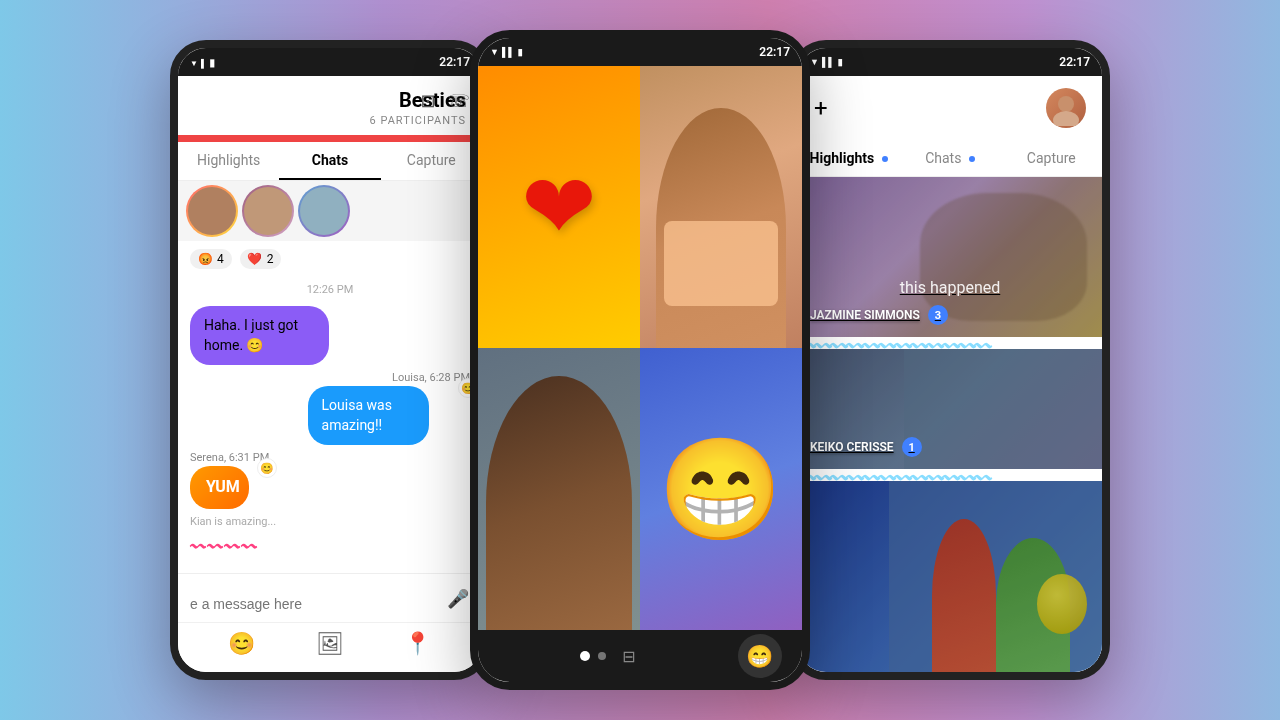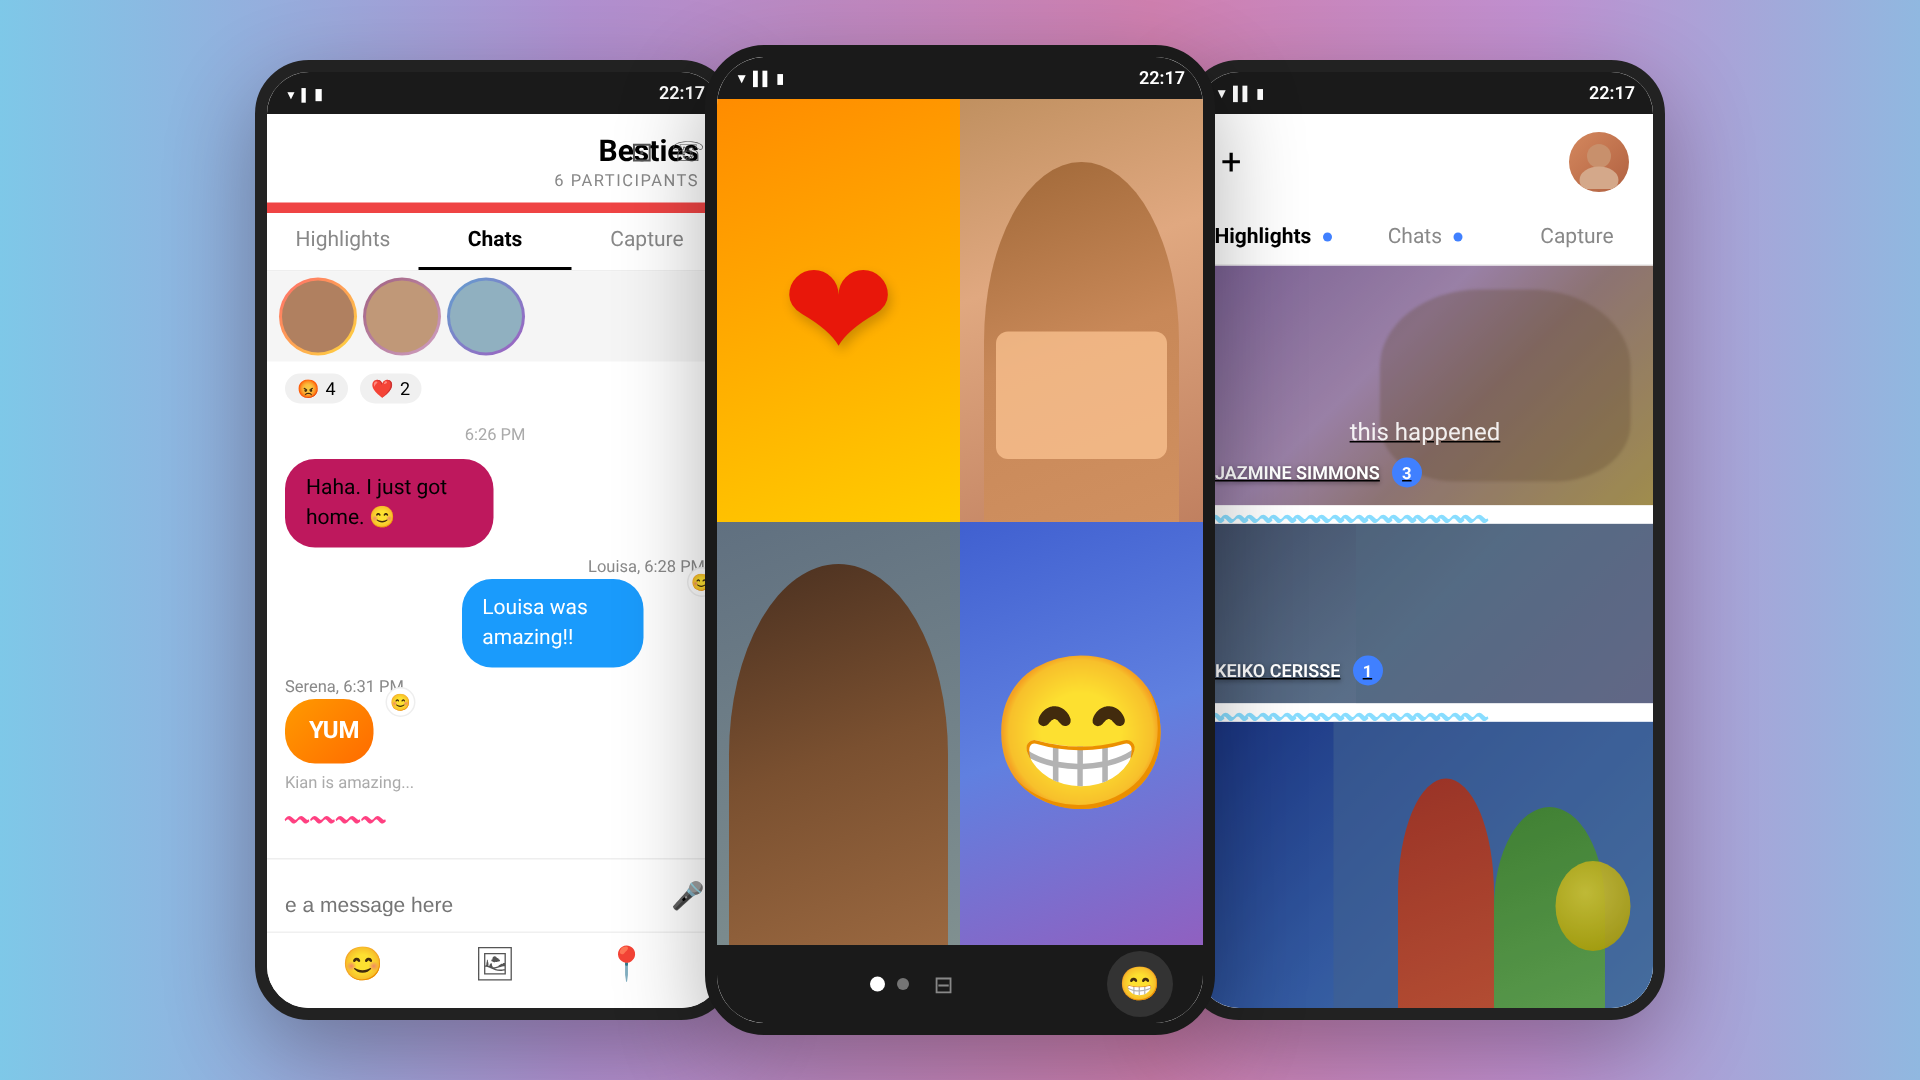--- a/index.html
+++ b/index.html
@@ -199,21 +199,21 @@
 
     .message-bubble {
       max-width: 75%;
       padding: 10px 14px;
       border-radius: 20px;
       font-size: 14px;
       line-height: 1.4;
       position: relative;
     }
     .message-bubble.received {
-      background: #be185d;
+      background: #8b5cf6;
       color: #000;
       align-self: flex-start;
     }
     .message-bubble.yum {
       background: linear-gradient(135deg, #ff9a00, #ff6b00);
       color: #fff;
       font-weight: 700;
       font-size: 16px;
       padding: 10px 16px;
     }
@@ -550,21 +550,21 @@
           <div class="reaction-badge">
             <span>😡</span>
             <span>4</span>
           </div>
           <div class="reaction-badge">
             <span>❤️</span>
             <span>2</span>
           </div>
         </div>
 
-        <div class="timestamp">6:26 PM</div>
+        <div class="timestamp">12:26 PM</div>
 
         <div style="align-self: flex-start; max-width: 80%;">
           <div class="message-bubble received">
             <span>Haha. I just got home. 😊</span>
           </div>
         </div>
 
         <div style="align-self: flex-end; max-width: 80%; display: flex; flex-direction: column; align-items: flex-end;">
           <div class="sender-name" style="text-align:right;">Louisa, 6:28 PM</div>
           <div style="position: relative;">

